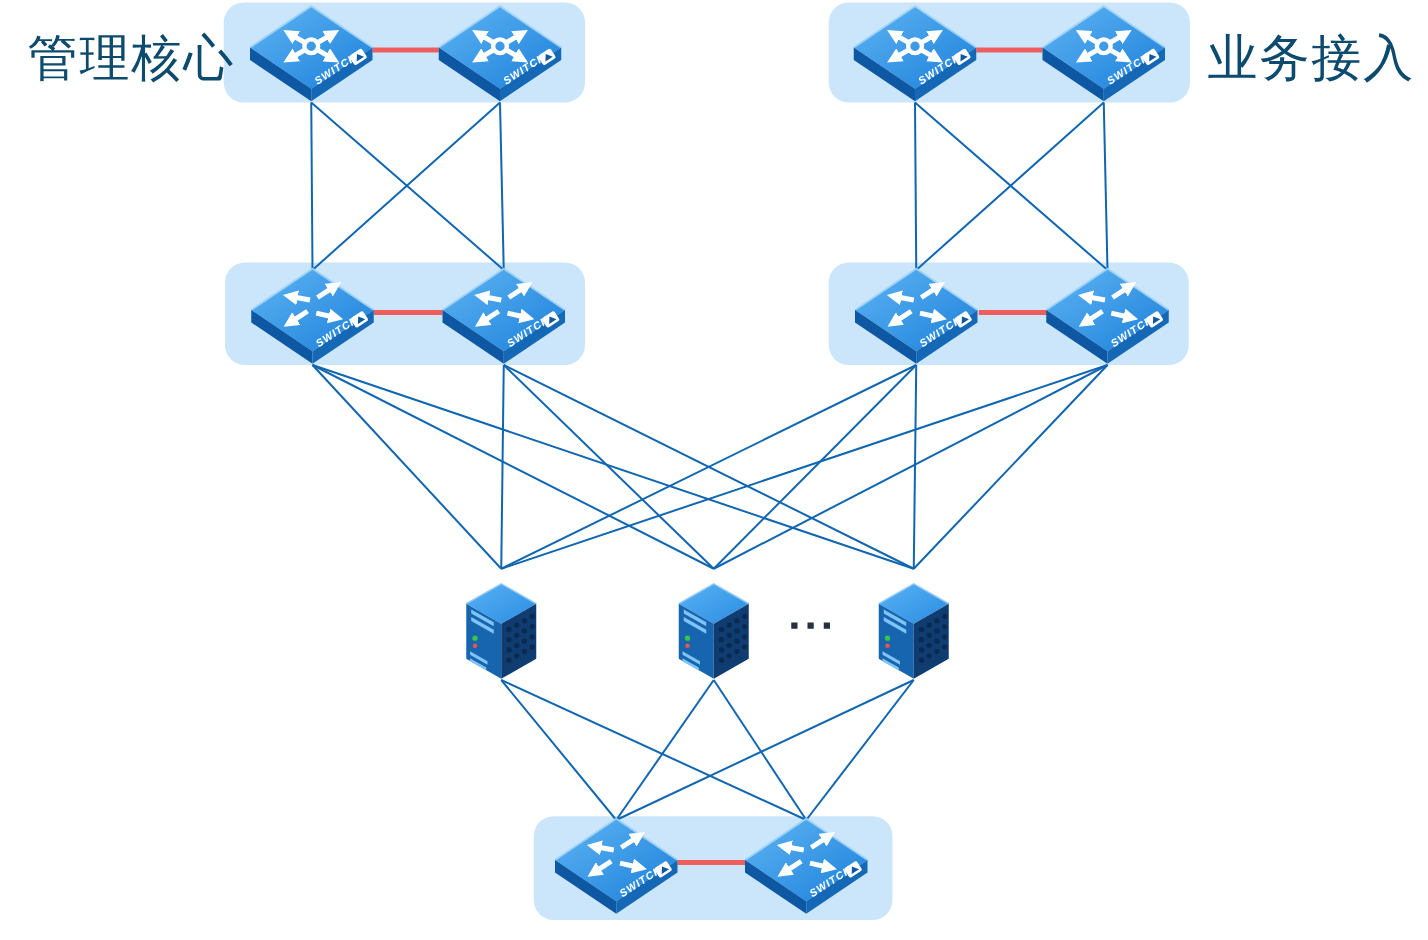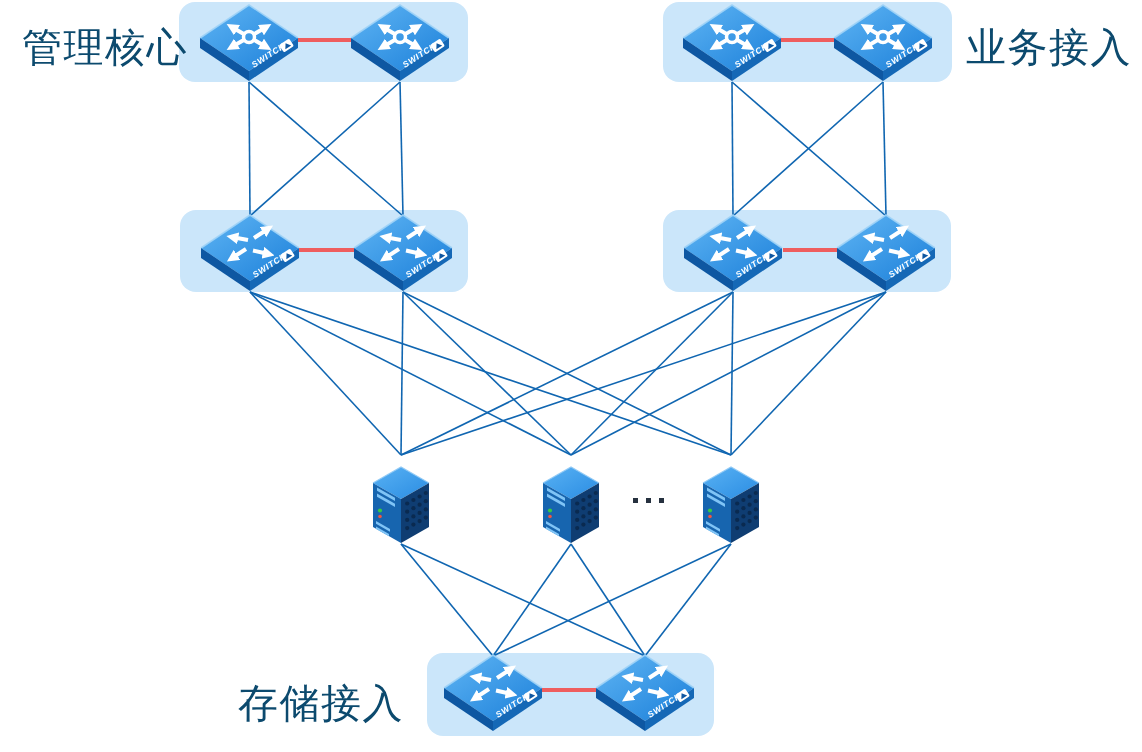--- a/index.html
+++ b/index.html
@@ -191,15 +191,14 @@
       <use href="#sym-server"></use>
     </svg>
   <svg class="node srv" viewBox="0 0 58 78" style="left:702px;top:466px;">
       <use href="#sym-server"></use>
     </svg>
 
   <div class="dots" style="left:633px;top:498px;"><i></i><i></i><i></i></div>
 
   <div class="lbl" style="left:22px;top:25px;">管理核心</div>
   <div class="lbl" style="left:966px;top:25px;">业务接入</div>
-  <div class="lbl" style="left:238px;top:681px;">存储接入</div>
 
 </div>
 
 </body></html>

